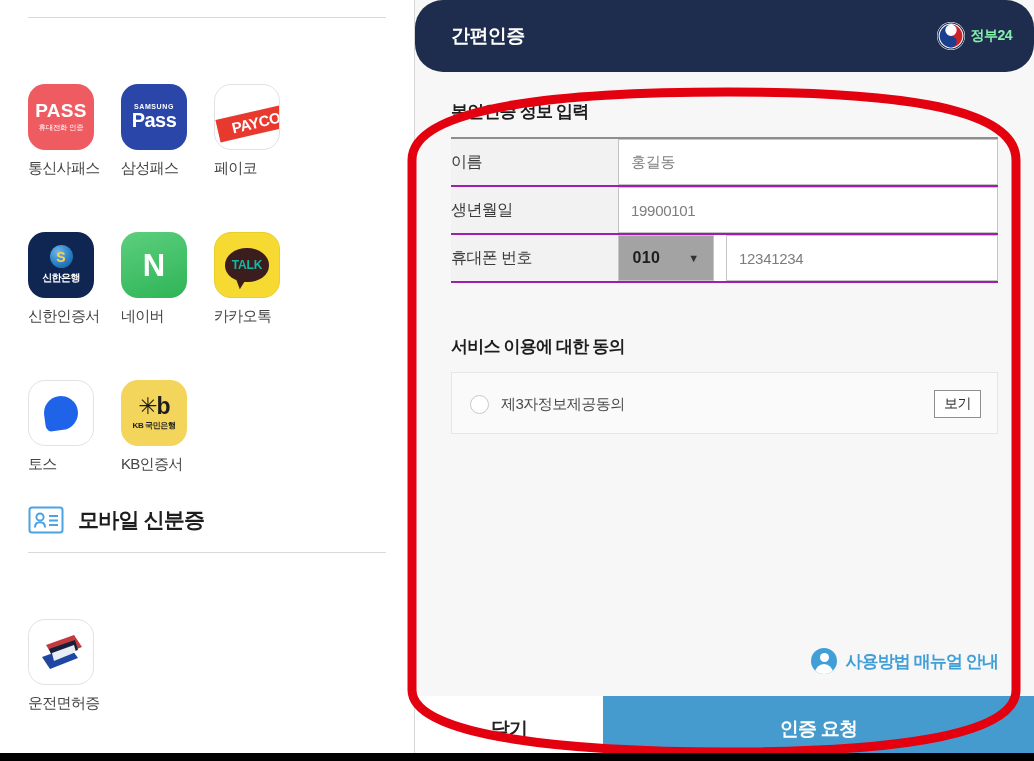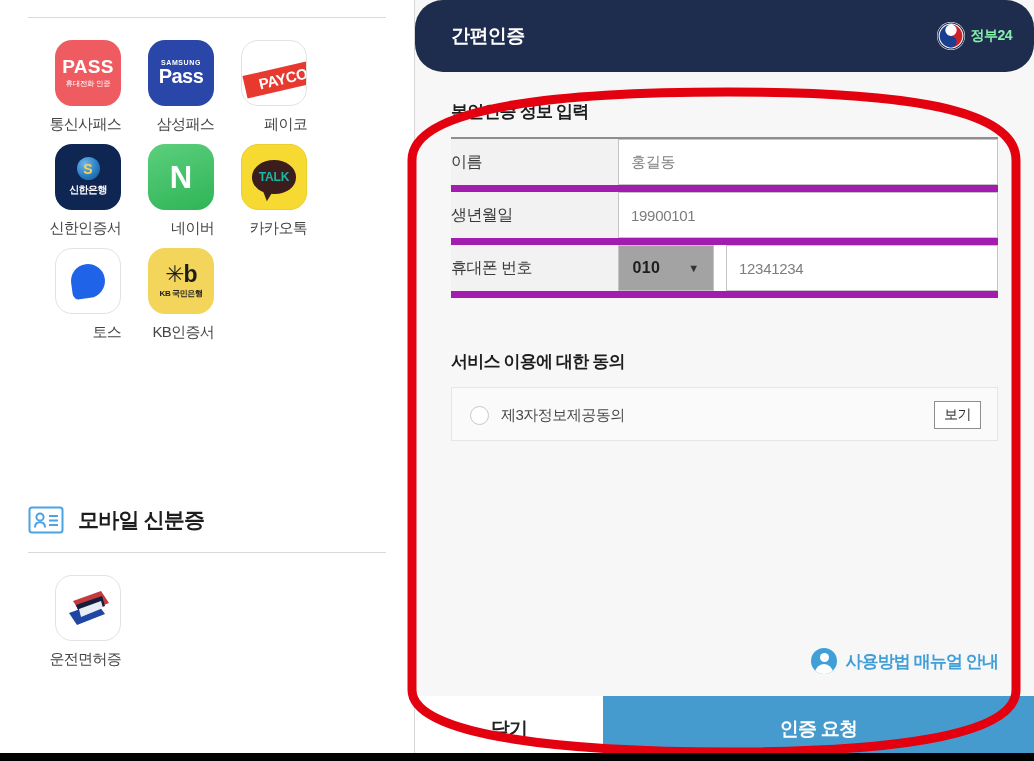--- a/index.html
+++ b/index.html
@@ -23,21 +23,21 @@
   .sec-icon { width: 36px; height: 30px; flex: 0 0 auto; }
   .sec-title {
     font-size: 21px; font-weight: bold; color: #1d1d1d;
     letter-spacing: -0.8px;
   }
   .divider { height: 1px; background: #d9d9d9; margin-top: 17px; }
 
   .icon-grid { display: flex; flex-wrap: wrap; margin-top: 22px; }
   .grid-cell {
     width: 93px; display: flex; flex-direction: column;
-    align-items: flex-end; margin-bottom: 10px;
+    align-items: flex-start; margin-bottom: 10px; margin-top: 44px;
   }
   .tile {
     width: 66px; height: 66px; border-radius: 17px;
     position: relative; overflow: hidden;
     display: flex; align-items: center; justify-content: center;
     flex-direction: column;
   }
   .tile-label {
     margin-top: 9px; font-size: 15px; color: #444; letter-spacing: -0.7px;
     white-space: nowrap;
@@ -110,21 +110,21 @@
   .brand-mark { width:28px; height:28px; border-radius:50%; background:#fff; position:relative; overflow:hidden; }
   .brand-text { color:#86efac; font-size:14px; font-weight:bold; letter-spacing:-0.5px; }
 
   .panel-body { padding: 28px 36px 0 36px; }
   .block-title {
     font-size:17px; font-weight:bold; color:#1d1d1d; letter-spacing:-0.8px;
     margin-bottom: 14px;
   }
 
   table.form { width:100%; border-collapse: collapse; border-top: 2px solid #8e8e8e; }
-  table.form td { border-bottom: 7px solid #a21caf; padding: 0; }
+  table.form td { border-bottom: 2px solid #a21caf; padding: 0; }
   td.lbl {
     width: 167px; background:#f2f2f2; font-size:16px; color:#3a3a3a;
     padding: 22px 0 22px 26px; letter-spacing:-0.6px; vertical-align: middle;
   }
   td.fld { background:#ffffff; padding: 12px 14px 12px 14px; }
   .tbox {
     width:100%; height:46px; border:1px solid #c4c4c4; background:#fff;
     font-size:15px; color:#7d7d7d; padding: 0 12px; letter-spacing:-0.3px;
     font-family:"Liberation Sans","DejaVu Sans",sans-serif;
     display:flex; align-items:center;
@@ -136,21 +136,21 @@
     display:flex; align-items:center; justify-content:center; gap:28px;
     position: relative;
   }
   .sel .chev { font-size:11px; color:#333; font-weight:normal; }
   .phone-row .tbox { flex:1; }
 
   .consent-title { margin-top: 52px; }
   .consent-box {
     background:#fafafa; border:1px solid #e6e6e6;
     display:flex; align-items:center; padding: 14px 16px 12px 18px;
-    height: 54px;
+    height: 62px;
   }
   .radio {
     width:19px;height:19px;border-radius:50%;border:1.5px solid #c9c9c9;background:#fff;
     flex:0 0 auto;
   }
   .consent-label { margin-left:12px; font-size:15px; color:#4a4a4a; letter-spacing:-0.5px; flex:1; }
   .view-btn {
     border:1px solid #8e8e8e; background:#fff; font-size:14px; color:#2d2d2d;
     padding: 4px 9px; letter-spacing:-0.5px;
   }

